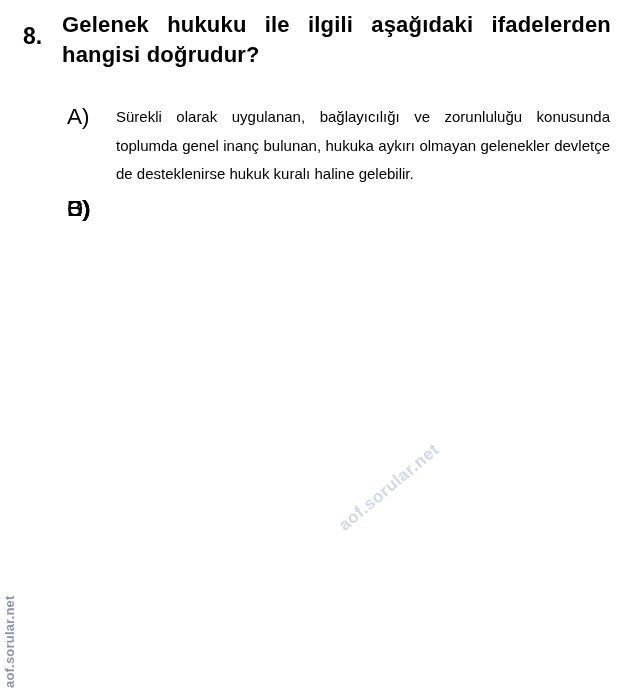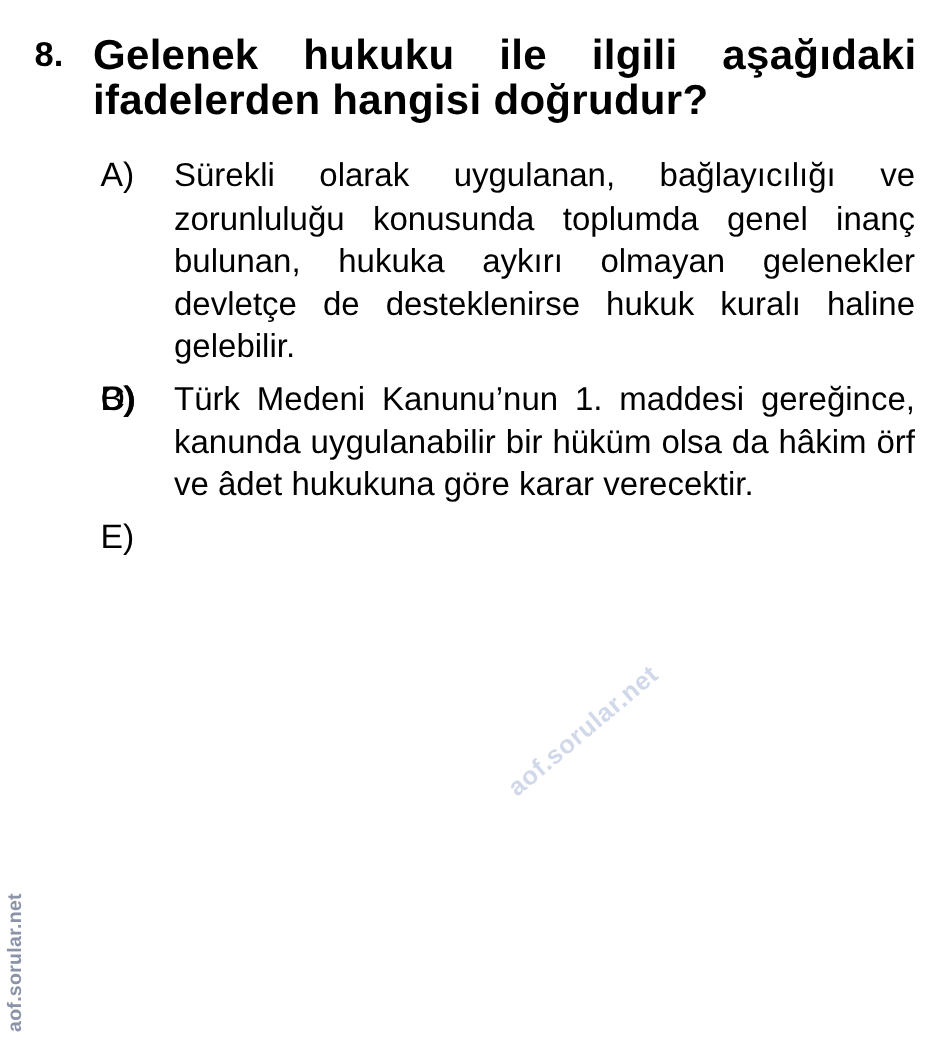--- a/index.html
+++ b/index.html
@@ -25,23 +25,23 @@
       position: absolute;
       left: 23px;
       top: 22px;
       font-size: 23px;
       font-weight: bold;
       line-height: 28px;
     }
     .q-stem {
       position: absolute;
       left: 62px;
-      top: 22px;
+      top: 10px;
       width: 549px;
-      font-size: 28px;
+      font-size: 22px;
       font-weight: bold;
       line-height: 30px;
       text-align: justify;
       text-align-last: left;
       letter-spacing: 0.2px;
     }
     .options {
       position: absolute;
       left: 0;
       top: 103px;
@@ -54,21 +54,21 @@
     .opt-label {
       position: absolute;
       left: 67px;
       top: 0;
       font-size: 22.5px;
       line-height: 28.6px;
     }
     .opt-text {
       margin-left: 116px;
       width: 494px;
-      font-size: 22px;
+      font-size: 15px;
       line-height: 28.6px;
       text-align: justify;
       text-align-last: left;
     }
     .watermark-side {
       position: absolute;
       left: 2px;
       top: 688px;
       transform-origin: 0 0;
       transform: rotate(-90deg);
@@ -106,21 +106,20 @@
       <div class="opt-text">Sürekli olarak uygulanan, bağlayıcılığı ve zorunluluğu konusunda toplumda genel inanç bulunan, hukuka aykırı olmayan gelenekler devletçe de desteklenirse hukuk kuralı haline gelebilir.</div>
     </div>
     <div class="option">
       <span class="opt-label">B)</span>
     </div>
     <div class="option">
       <span class="opt-label">C)</span>
     </div>
     <div class="option">
       <span class="opt-label">D)</span>
-      <div class="opt-text">Türk Medeni Kanunu’nun 1. maddesi gereğince, kanunda uygulanabilir bir hüküm olsa da hâkim örf ve âdet hukukuna göre karar verecektir.</div>
     </div>
     <div class="option">
       <span class="opt-label">E)</span>
     </div>
   </div>
 </div>
 
 <div class="watermark-diag">aof.sorular.net</div>
 <div class="watermark-side">aof.sorular.net</div>
 

